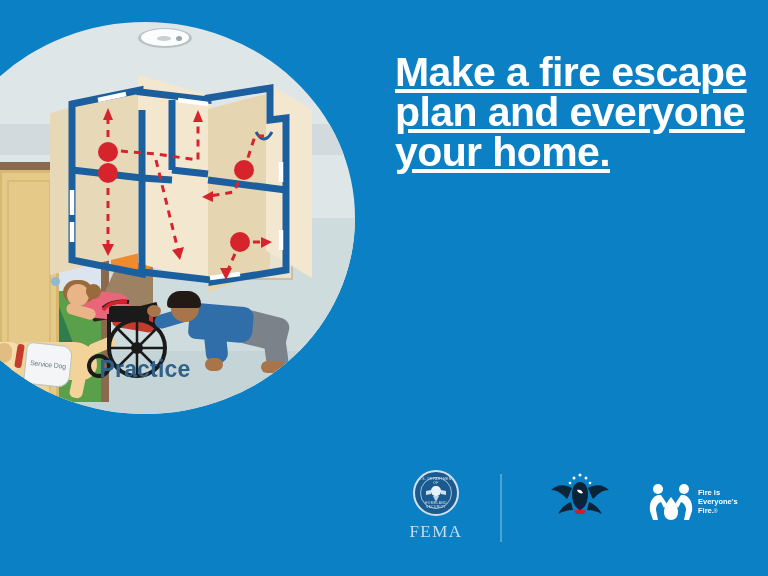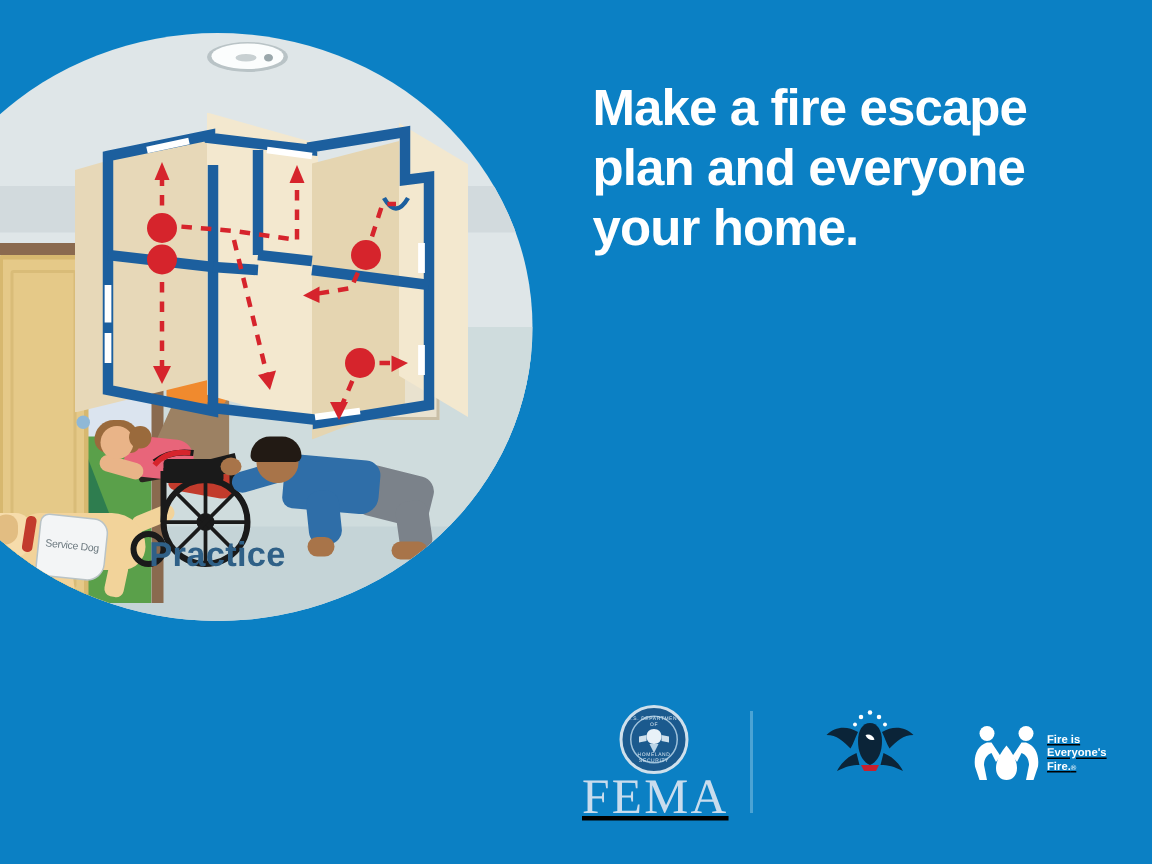--- a/index.html
+++ b/index.html
@@ -367,34 +367,35 @@
     color:#2f6087;
     letter-spacing:0.2px;
   }
 
   
   #headline {
     position:absolute;
     left:395px; top:52px;
     width:330px;
     color:#ffffff;
-    font-size:34px;
+    font-size:41px;
     line-height:40px;
     font-weight:700;
     letter-spacing:-0.6px;
+    text-decoration:underline;
   }
   #headline .ln { display:block; white-space:nowrap; }
 
   
   #logos {
     position:absolute;
     left:380px; top:468px;
     width:368px; height:84px;
   }
-  .logo { position:absolute; text-align:center;text-decoration:underline; }
+  .logo { position:absolute; text-align:center; }
 
   
   #logo-fema { left:8px; top:2px; width:96px; }
   .dhs-seal {
     width:46px; height:46px; margin:0 auto 3px;
     border-radius:50%;
     background:#1b5a8e;
     border:2px solid #cfe0ec;
     position:relative;
     overflow:hidden;
@@ -410,21 +411,21 @@
     width:24px; height:20px;
   }
   .dhs-text-top, .dhs-text-bot {
     position:absolute; left:0; right:0;
     font-size:3.3px; color:#d7e6f1; letter-spacing:0.4px;
   }
   .dhs-text-top { top:5px; }
   .dhs-text-bot { bottom:5px; }
   .fema-word {
     font-family:"Liberation Serif", serif;
-    font-size:33px;
+    font-size:17px;
     letter-spacing:1.5px;
     color:#c9dced;
     font-weight:400;
     line-height:26px;
   }
 
   .divider {
     position:absolute;
     left:120px; top:6px;
     width:1.5px; height:68px;

